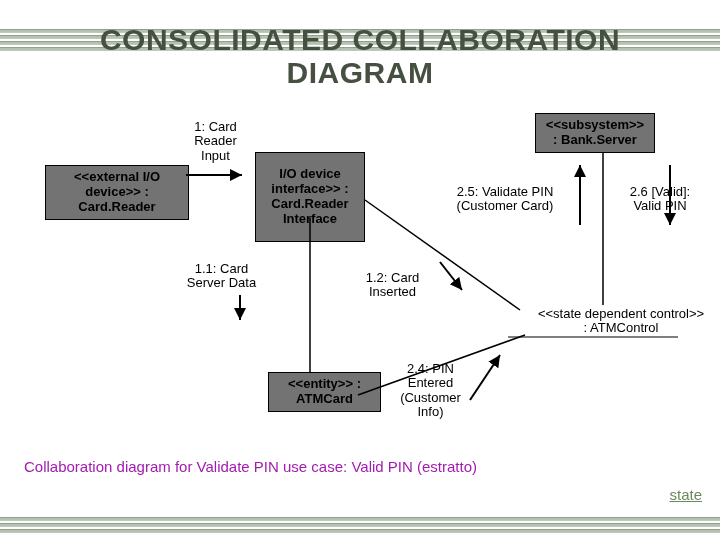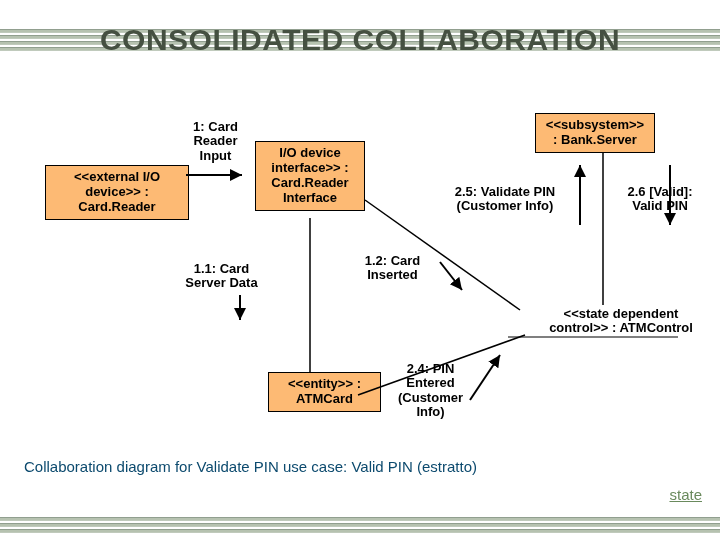--- a/index.html
+++ b/index.html
@@ -31,44 +31,44 @@
     text-align: center;
     font-size: 30px;
     font-weight: bold;
     color: #455041;
     letter-spacing: 0.5px;
     line-height: 1.1;
   }
   .box {
     position: absolute;
     border: 1.5px solid #000;
-    background: #fdba74;
+    background: #737373;
     text-align: center;
     font-size: 13px;
     font-weight: bold;
     color: #000;
     padding: 4px 6px;
     display: flex;
     align-items: center;
     justify-content: center;
     flex-direction: column;
     line-height: 1.15;
   }
   .lbl {
     position: absolute;
     font-size: 13px;
-    font-weight: bold;
+    font-weight: normal;
     color: #000;
     text-align: center;
     line-height: 1.1;
   }
   .caption {
     position: absolute;
     font-size: 15px;
-    color: #0c4a6e;
+    color: #a21caf;
   }
   .link {
     position: absolute;
     font-size: 15px;
     color: #6a8a5d;
     text-decoration: underline;
   }
   .foot-bars {
     position: absolute;
     left: 0; right: 0;
@@ -79,53 +79,54 @@
 </head>
 <body>
 
 <div class="title-band">
   <div class="bar" style="top:6px"></div>
   <div class="bar" style="top:12px"></div>
   <div class="bar" style="top:18px"></div>
   <div class="bar" style="top:24px"></div>
   <div class="title-text">
     <span>CONSOLIDATED COLLABORATION</span><br>
+    <span>DIAGRAM</span>
   </div>
 </div>
 
 <div class="box" style="left:45px; top:165px; width:144px; height:55px">&lt;&lt;external I/O
 device&gt;&gt;
 : Card.Reader</div>
 
-<div class="box" style="left:255px; top:141px; width:110px; height:70px">I/O device
+<div class="box" style="left:255px; top:152px; width:110px; height:90px">I/O device
 interface&gt;&gt;
 : Card.Reader
 Interface</div>
 
 <div class="box" style="left:535px; top:113px; width:120px; height:40px">&lt;&lt;subsystem&gt;&gt;
 : Bank.Server</div>
 
 <div class="box" style="left:268px; top:372px; width:113px; height:40px">&lt;&lt;entity&gt;&gt;
 : ATMCard</div>
 
 <div class="lbl" style="left:536px; top:307px; width:170px">&lt;&lt;state dependent
 control&gt;&gt; : ATMControl</div>
 
 <div class="lbl" style="left:183px; top:120px; width:65px">1: Card
 Reader
 Input</div>
 
 <div class="lbl" style="left:184px; top:262px; width:75px">1.1: Card
 Server Data</div>
 
-<div class="lbl" style="left:355px; top:254px; width:75px">1.2: Card
+<div class="lbl" style="left:355px; top:271px; width:75px">1.2: Card
 Inserted</div>
 
 <div class="lbl" style="left:435px; top:185px; width:140px">2.5: Validate PIN
-(Customer Info)</div>
+(Customer Card)</div>
 
 <div class="lbl" style="left:615px; top:185px; width:90px">2.6 [Valid]:
 Valid PIN</div>
 
 <div class="lbl" style="left:388px; top:362px; width:85px">2.4: PIN
 Entered
 (Customer
 Info)</div>
 
 <svg width="720" height="540" style="position:absolute;left:0;top:0;pointer-events:none">

